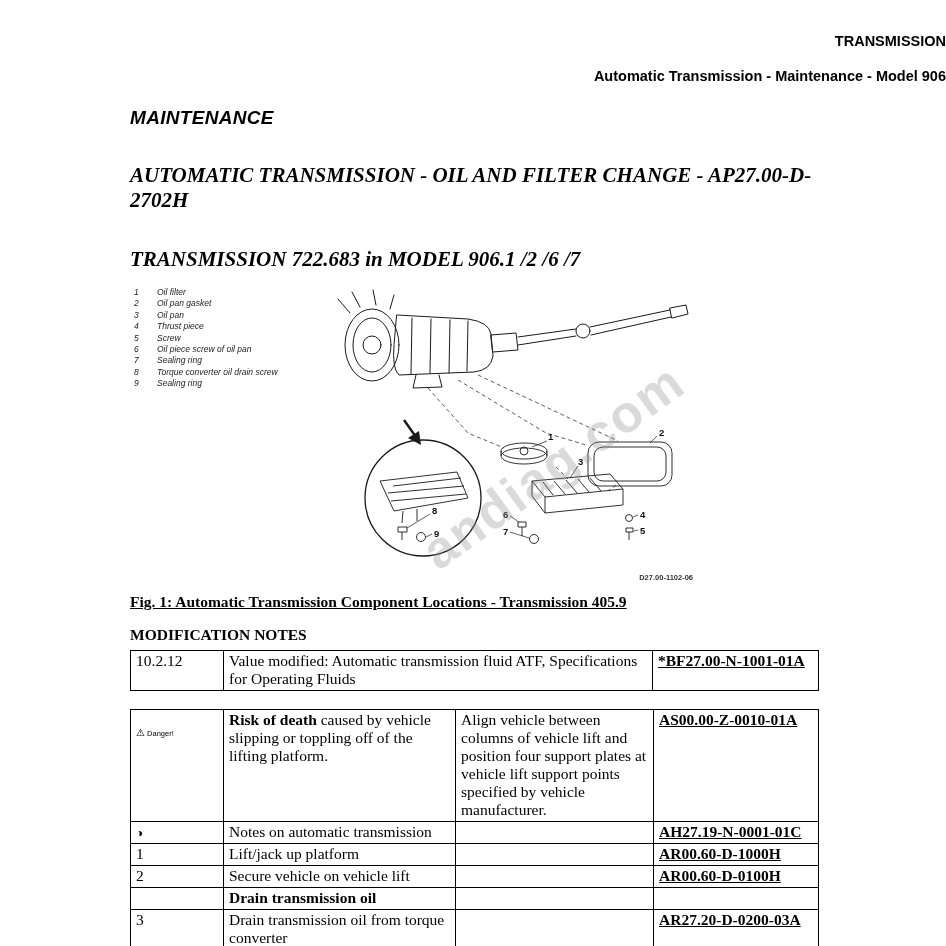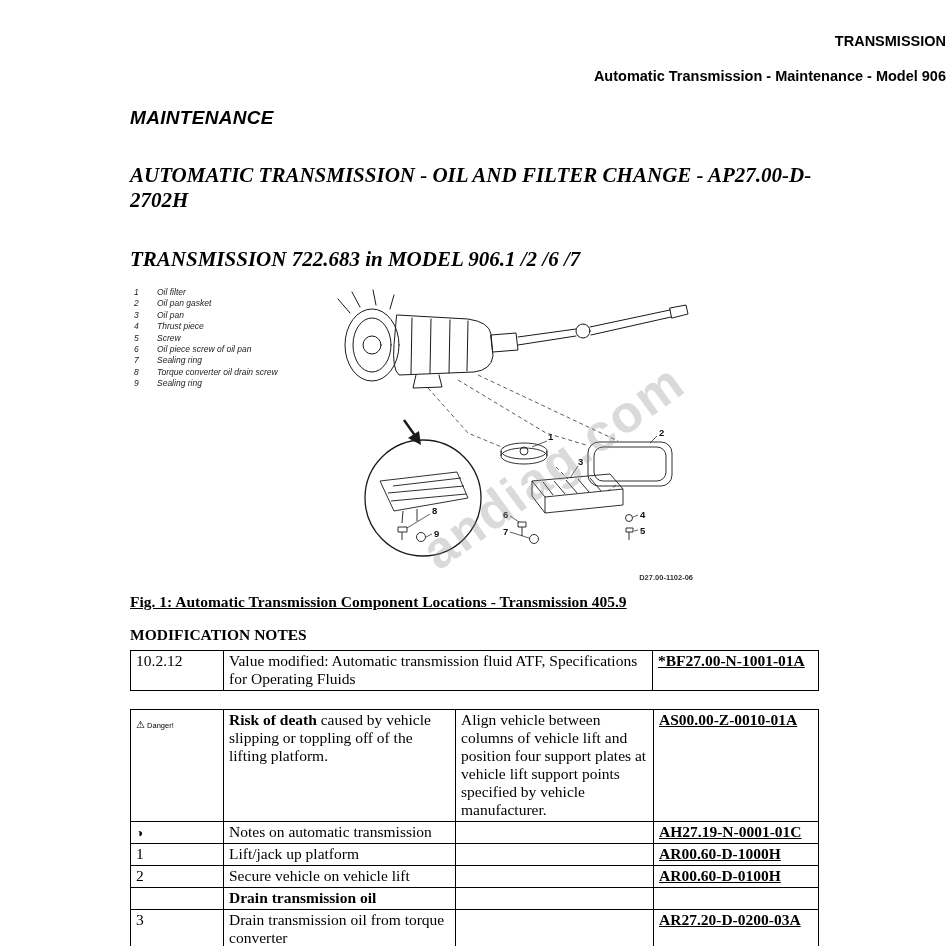--- a/index.html
+++ b/index.html
@@ -51,21 +51,21 @@
   .mod-head { font-size:15.5px; font-weight:bold; margin-top:15px; }
 
   table { border-collapse:collapse; width:688px; table-layout:fixed; margin-top:6px; }
   td {
     border:1px solid #000; vertical-align:top; padding:1px 5px 2px 5px;
     font-size:15.5px; line-height:1.16; overflow:hidden;
   }
   #proc-table { margin-top:18px; }
   .code { font-weight:bold; text-decoration:underline; }
   .bold { font-weight:bold; }
-  .danger-cell { font-family:"Liberation Sans", sans-serif; font-size:7.5px; padding-top:9px; }
+  .danger-cell { font-family:"Liberation Sans", sans-serif; font-size:7.5px; padding-top:17px; }
   .danger-tri { font-size:10px; }
   .note-icon { font-size:12px; line-height:1; }
   .tall-empty td { height:72px; }
 
   svg text { user-select:none; }
 </style>
 </head>
 <body>
 
 <div class="page">

